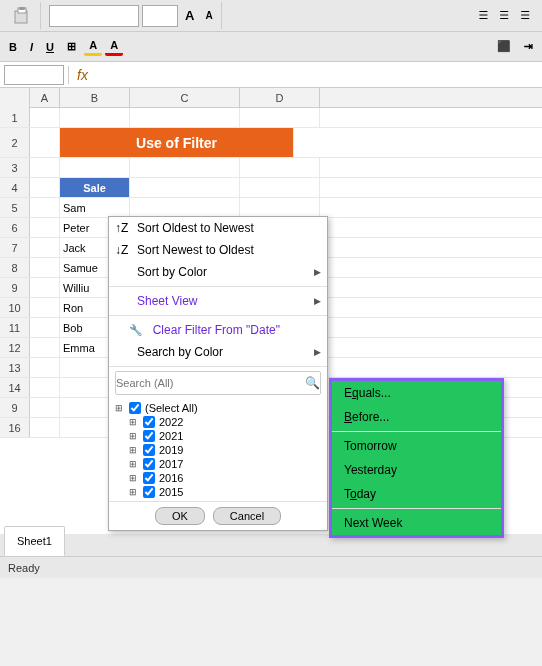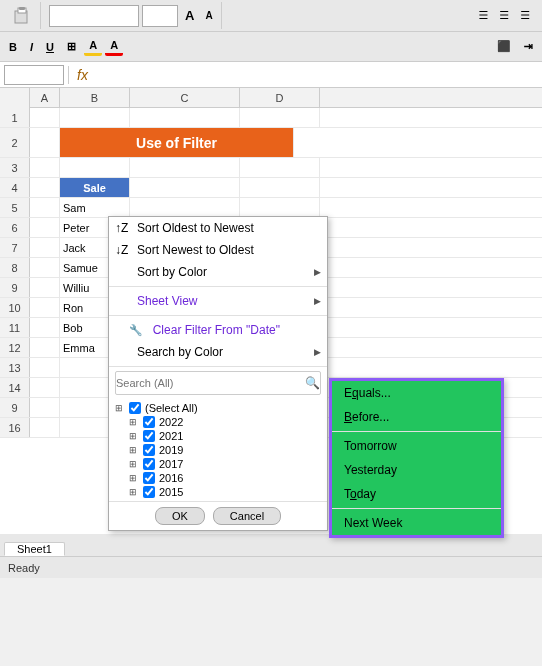--- a/index.html
+++ b/index.html
@@ -349,21 +349,21 @@
       background: #e8e8e8;
       display: flex;
       align-items: flex-end;
       padding-left: 4px;
       gap: 2px;
     }
     .sheet-tab {
       background: white;
       border: 1px solid #ccc;
       border-bottom: none;
-      padding: 0 12px;
+      padding: 8px 12px;
       font-size: 11px;
       cursor: pointer;
       border-radius: 2px 2px 0 0;
       text-align: center;
     }
     .sheet-tab.active {
       background: white;
       border-bottom: 1px solid white;
     }
   </style>

